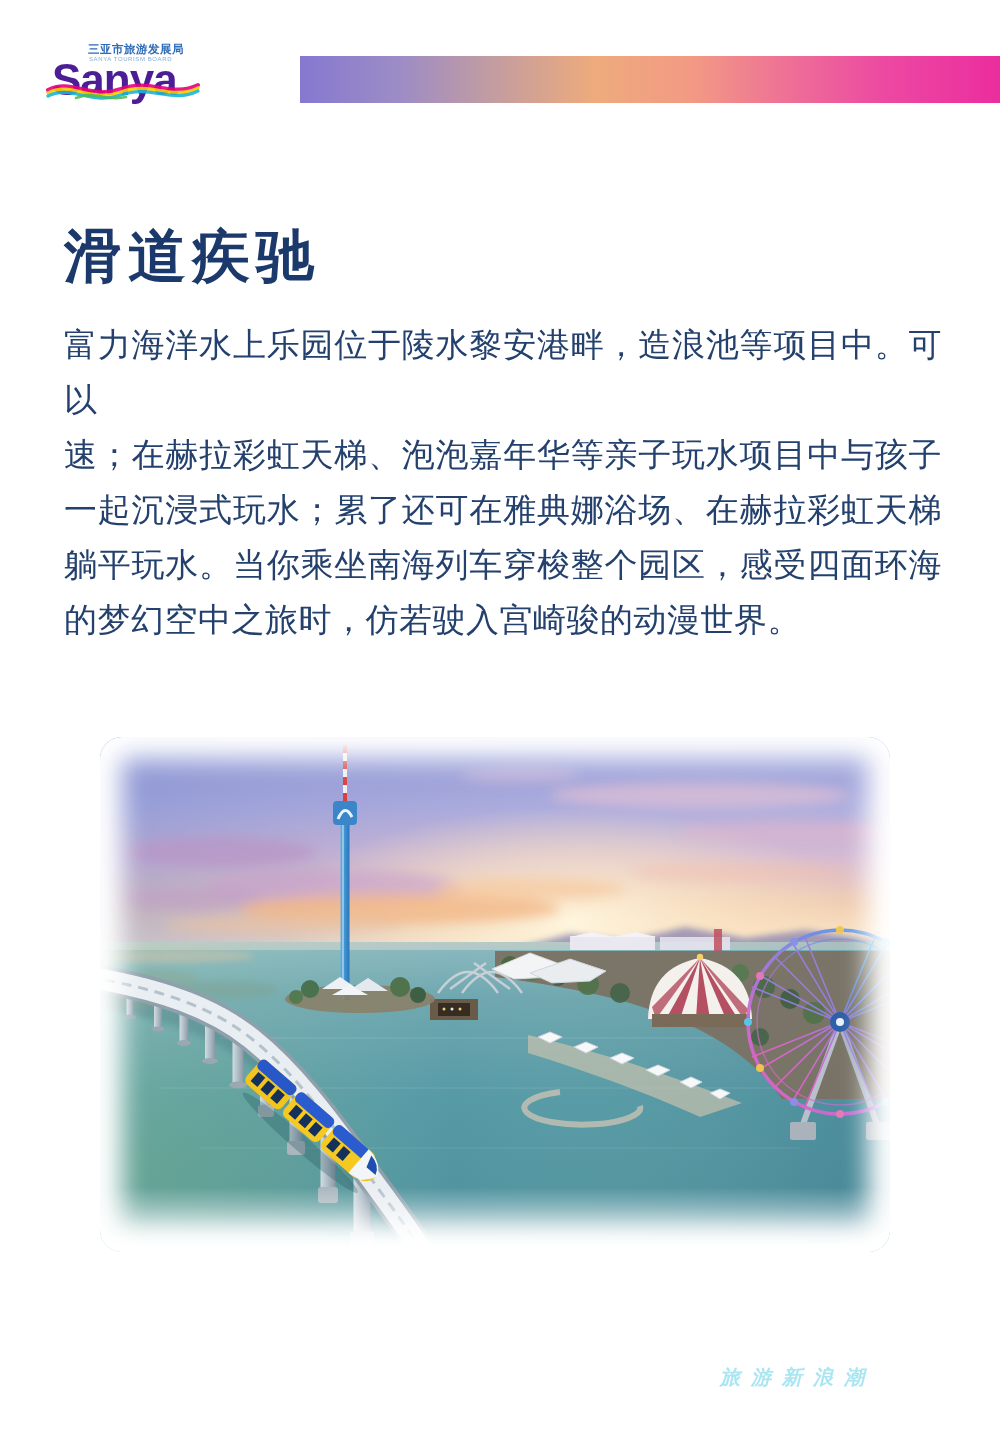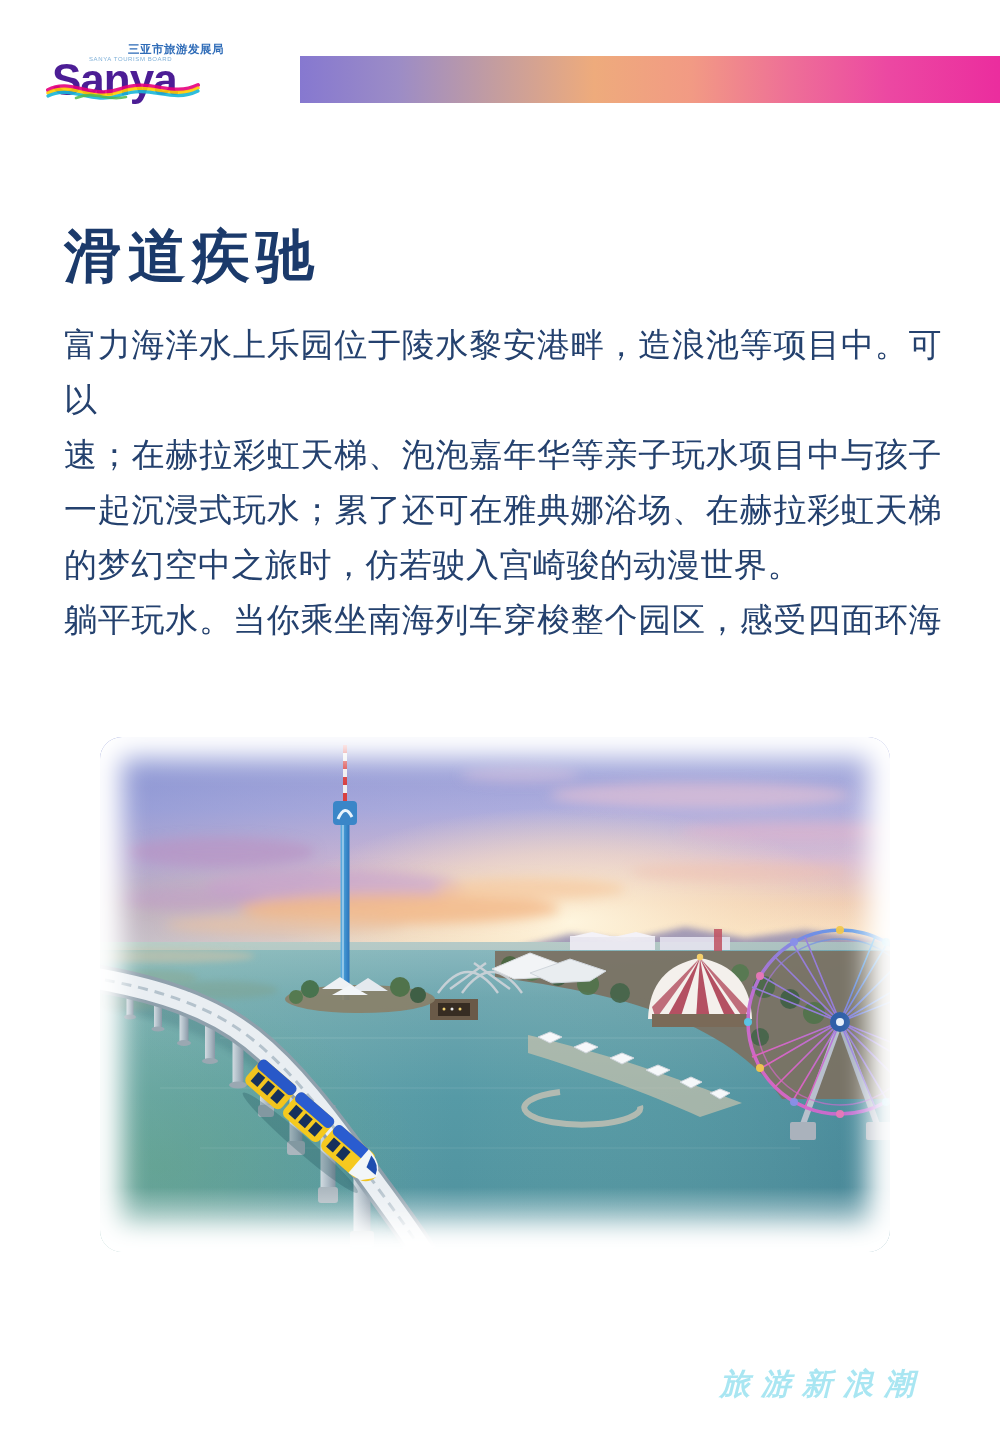--- a/index.html
+++ b/index.html
@@ -1,21 +1,21 @@
 <!DOCTYPE html>
 <html><head>
 <meta charset="utf-8">
 <style>
   html,body{margin:0;padding:0;background:#ffffff;}
   .page{position:relative;width:1000px;height:1444px;background:#ffffff;overflow:hidden;
         font-family:"Liberation Sans",sans-serif;}
   
   .logo{position:absolute;left:52px;top:36px;width:150px;height:80px;}
   .logo-org-cn{position:absolute;left:36px;top:6px;font-size:11.5px;font-weight:bold;
-               color:#2f6cb8;letter-spacing:.5px;white-space:nowrap;margin-left:40px;}
+               color:#2f6cb8;letter-spacing:.5px;white-space:nowrap;}
   .logo-org-en{position:absolute;left:37px;top:20px;font-size:6px;color:#7fb0d8;
                letter-spacing:.6px;white-space:nowrap;}
   .logo-wordmark{position:absolute;left:0;top:22px;font-size:44px;font-weight:bold;
                  color:#4c1d95;letter-spacing:-1px;line-height:1;}
   .logo-wave{position:absolute;left:-6px;top:40px;}
   .grad-bar{position:absolute;left:300px;top:56px;width:700px;height:47px;
             background:linear-gradient(90deg,#8678d0 0%,#9c8cc6 14%,#c49d9f 28%,
             #eeab7c 42%,#f29a84 56%,#ee6f97 70%,#ec48a2 84%,#eb2d9e 100%);}
   
   .title{position:absolute;left:64px;top:184px;font-size:58px;font-weight:bold;
@@ -26,21 +26,21 @@
   .para .ln.last{text-align-last:left;}
   
   .photo{position:absolute;left:100px;top:737px;width:790px;height:515px;
          border-radius:22px;overflow:hidden;}
   .photo svg{display:block;}
   .feather{position:absolute;left:100px;top:737px;width:790px;height:515px;
            border-radius:22px;pointer-events:none;
            box-shadow:inset 0 0 26px 22px #ffffff;}
   
   .watermark{position:absolute;left:720px;top:1364px;font-family:"DejaVu Serif",serif;
-             font-style:italic;font-weight:bold;font-size:30px;color:#a9e6f2;
+             font-style:italic;font-weight:bold;font-size:20px;color:#a9e6f2;
              letter-spacing:11px;white-space:nowrap;}
 </style>
 </head>
 <body>
 
 <div class="page">
 
   <div class="logo">
     <div class="logo-org-cn">三亚市旅游发展局</div>
     <div class="logo-org-en">SANYA TOURISM BOARD</div>
@@ -54,22 +54,22 @@
   </div>
 
   <div class="grad-bar"></div>
 
   <h1 class="title">滑道疾驰</h1>
 
   <div class="para">
     <div class="ln">富力海洋水上乐园位于陵水黎安港畔，造浪池等项目中。可以</div>
     <div class="ln">速；在赫拉彩虹天梯、泡泡嘉年华等亲子玩水项目中与孩子</div>
     <div class="ln">一起沉浸式玩水；累了还可在雅典娜浴场、在赫拉彩虹天梯</div>
+    <div class="ln">躺平玩水。当你乘坐南海列车穿梭整个园区，感受四面环海</div>
     <div class="ln last">的梦幻空中之旅时，仿若驶入宫崎骏的动漫世界。</div>
-    <div class="ln">躺平玩水。当你乘坐南海列车穿梭整个园区，感受四面环海</div>
   </div>
 
   <div class="photo" role="img" aria-label="富力海洋水上乐园鸟瞰：黄蓝色南海列车行驶在跨海高架轨道上，远处有蓝色高塔、红白条纹马戏大棚与彩色摩天轮，落日晚霞映照海面">
     <svg width="790" height="515" viewBox="0 0 790 515">
       <defs>
         <linearGradient id="skyG" x1="0" y1="0" x2="0" y2="1">
           <stop offset="0" stop-color="#8f9ad6"></stop>
             <stop offset="0.32" stop-color="#aeaede"></stop>
           <stop offset="0.55" stop-color="#d8bcd2"></stop>
             <stop offset="0.74" stop-color="#f0cdb2"></stop>

